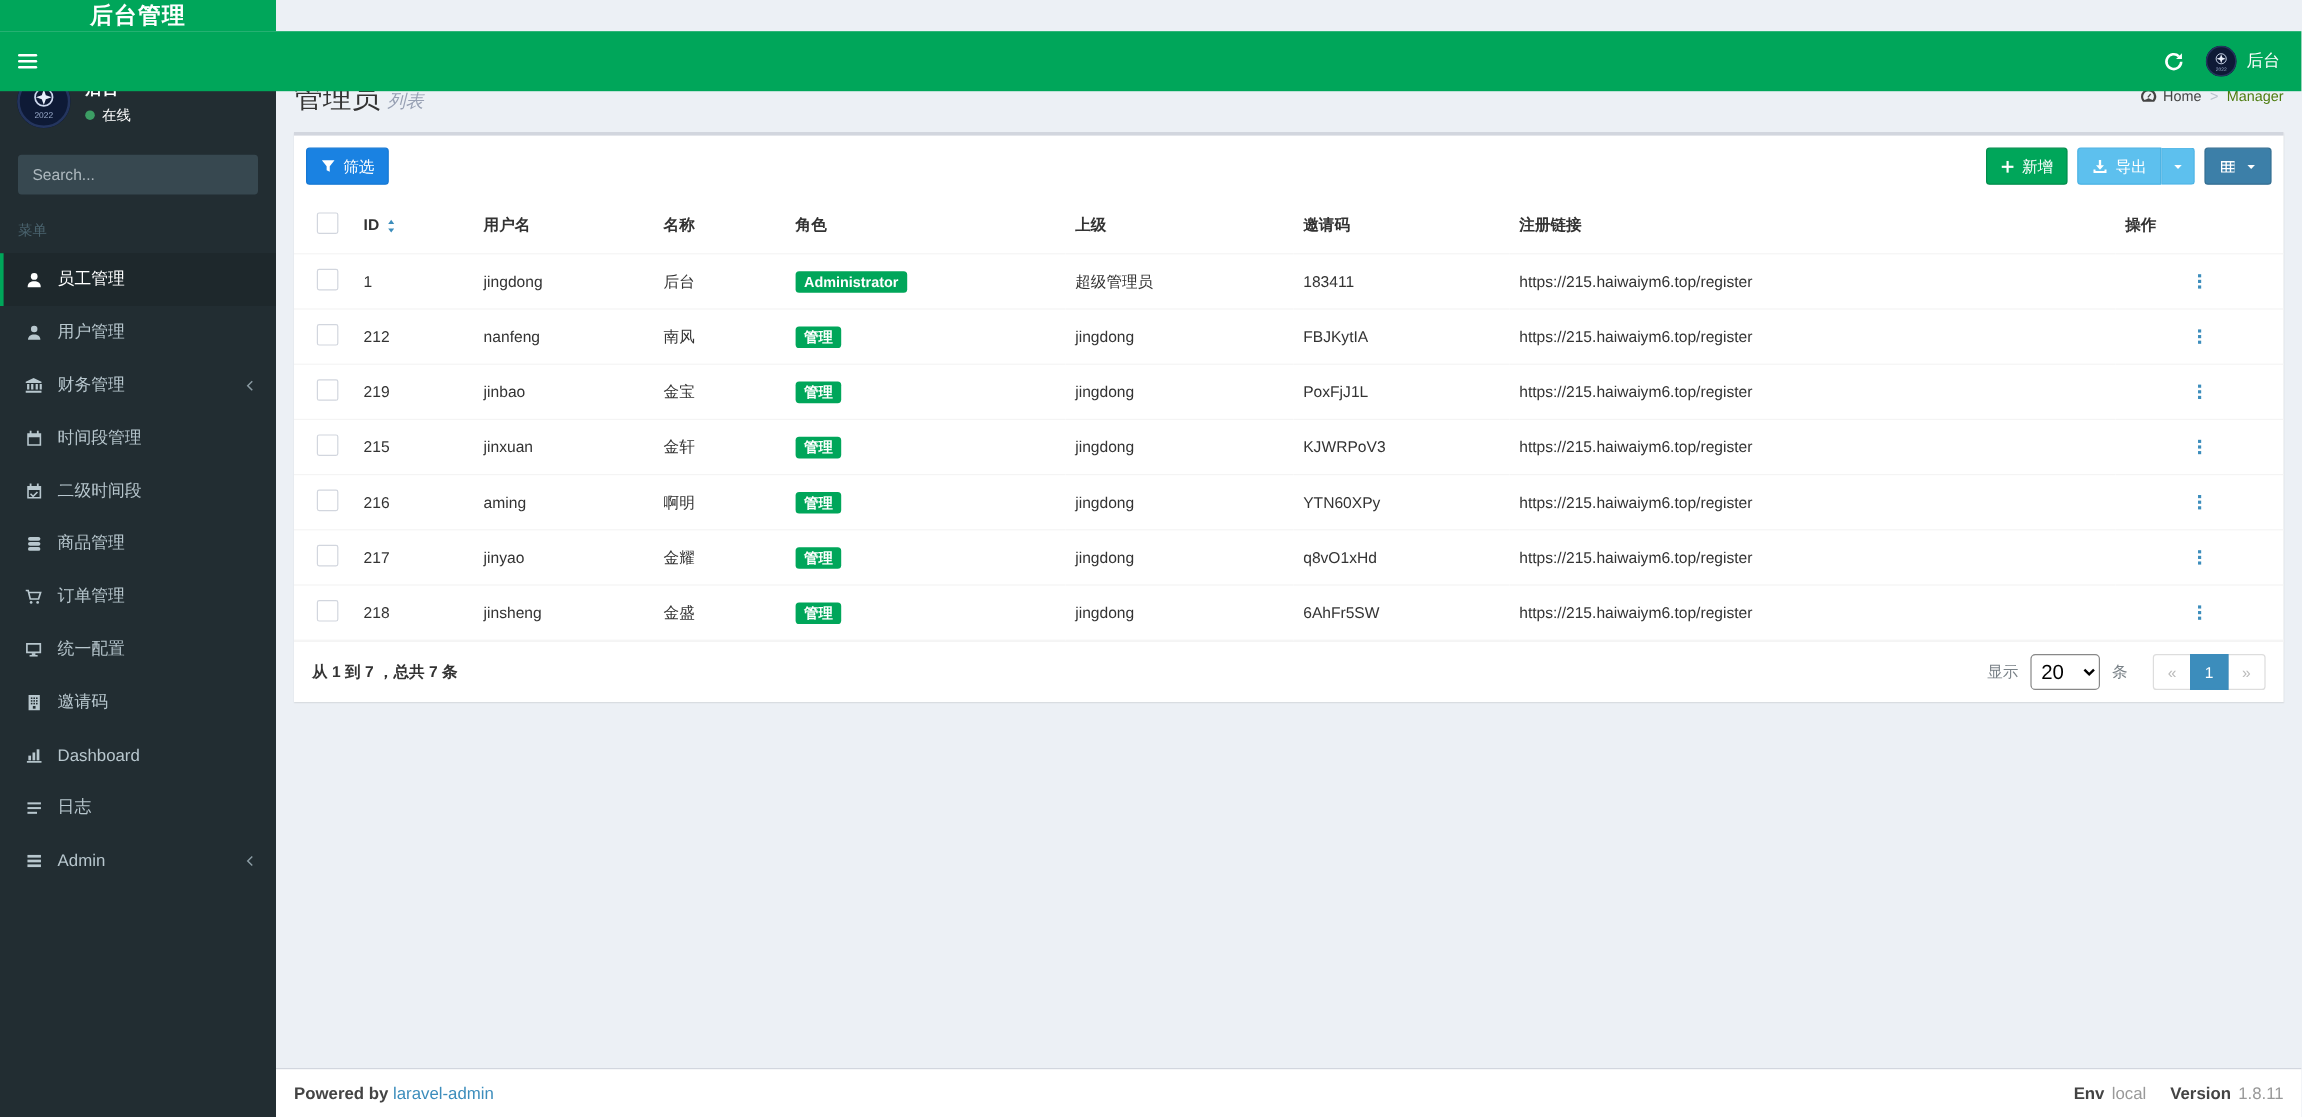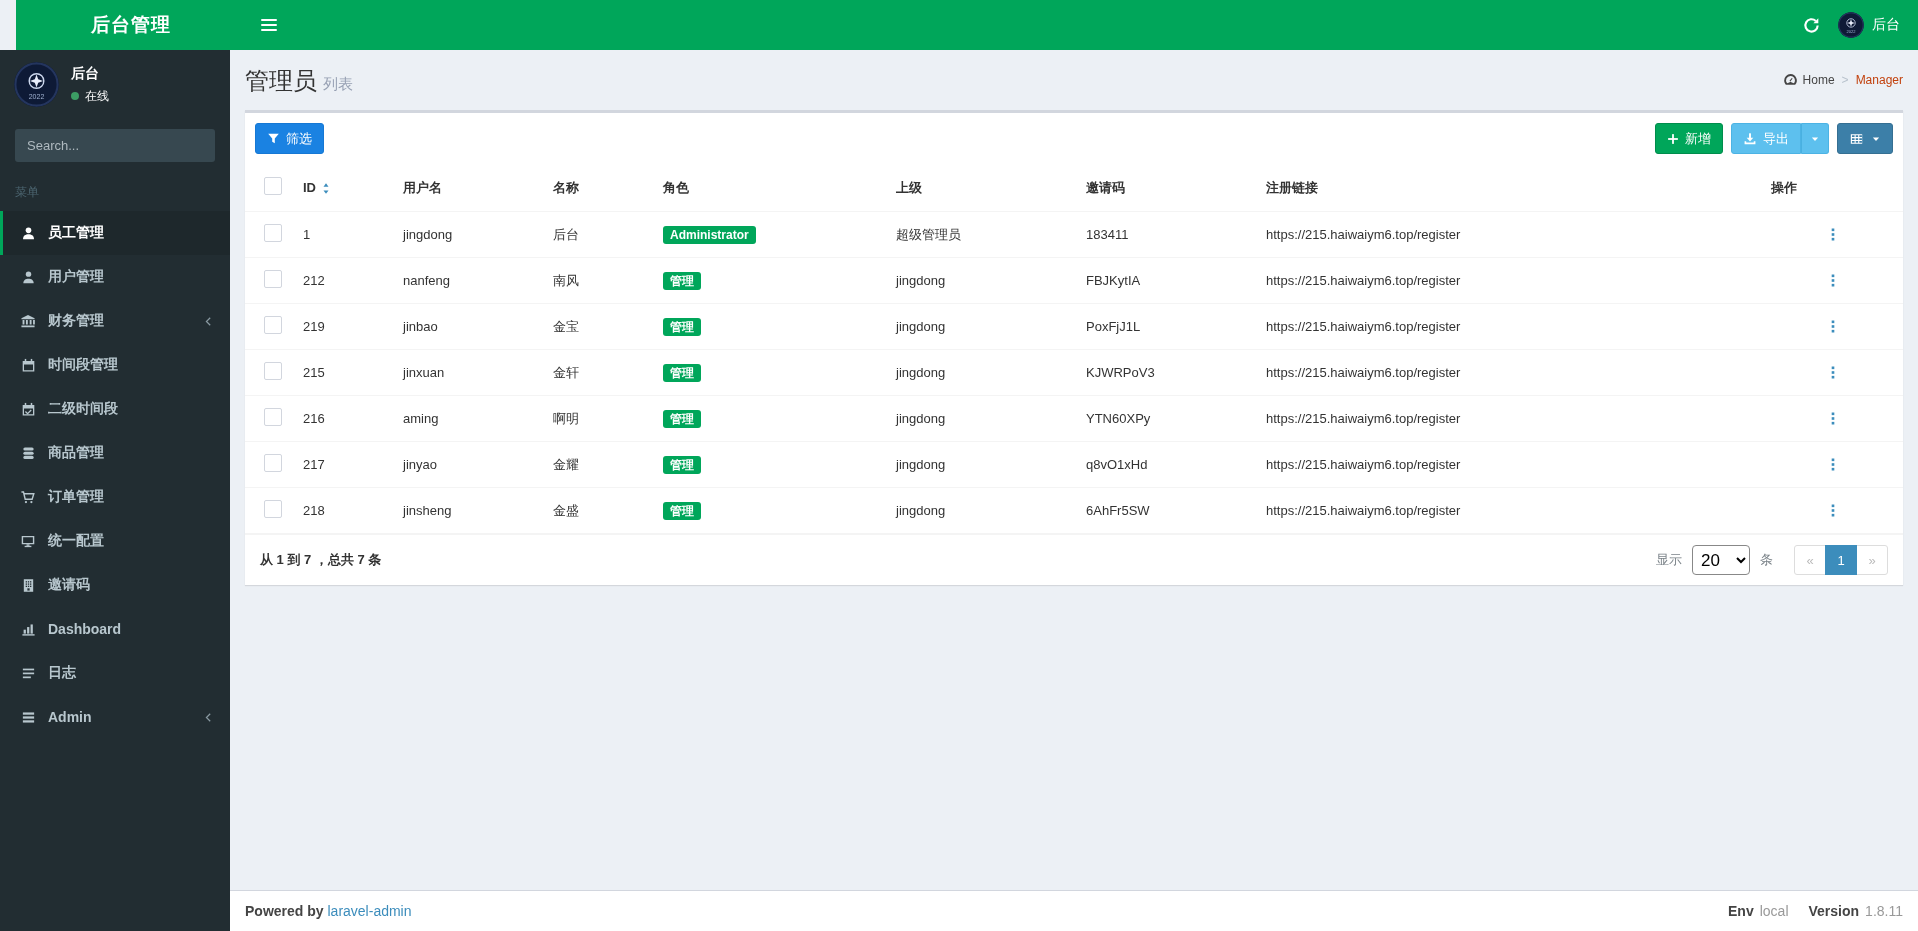--- a/index.html
+++ b/index.html
@@ -13,21 +13,21 @@
   html,body{margin:0;padding:0;}
   body{
     width:1918px;height:931px;position:relative;overflow:hidden;
     background:var(--body-bg);
     font-family:"Liberation Sans","DejaVu Sans",sans-serif;
     font-size:14px;color:#333;
   }
   svg{display:block;}
 
   
-  .main-header{position:absolute;top:0;left:16px;right:0;height:50px;display:flex;z-index:30;}
+  .main-header{position:absolute;top:0;left:0;right:0;height:50px;display:flex;z-index:30;flex-direction:column;}
   .logo{width:230px;background:var(--accent);color:#fff;font-size:19px;font-weight:bold;
     display:flex;align-items:center;justify-content:center;letter-spacing:1px;}
   .navbar{flex:1;background:var(--accent);display:flex;align-items:center;justify-content:space-between;}
   .hamburger{width:46px;height:50px;display:flex;flex-direction:column;align-items:center;justify-content:center;gap:3px;cursor:pointer;}
   .hamburger i{width:16px;height:2px;background:#fff;border-radius:1px;}
   .nav-right{display:flex;align-items:center;gap:18px;padding-right:18px;color:#fff;}
   .nav-refresh{color:#fff;cursor:pointer;}
   .nav-user{display:flex;align-items:center;gap:8px;cursor:pointer;}
   .avatar-sm{width:26px;height:26px;border-radius:50%;overflow:hidden;flex:none;}
   .nav-username{font-size:14px;color:#fff;}
@@ -36,35 +36,35 @@
   .main-sidebar{position:absolute;top:50px;left:0;bottom:0;width:230px;background:var(--sidebar-bg);}
   .user-panel{display:flex;align-items:center;gap:12px;padding:12px 14px;}
   .avatar-big{width:45px;height:45px;border-radius:50%;overflow:hidden;flex:none;}
   .user-info .user-name{color:#fff;font-size:14px;font-weight:bold;margin-bottom:5px;}
   .user-status{display:flex;align-items:center;gap:6px;color:#fff;font-size:12px;}
   .status-dot{width:8px;height:8px;border-radius:50%;background:#3c9d64;}
   .sidebar-search{margin:10px 15px;display:flex;background:#374850;border-radius:3px;overflow:hidden;}
   .sidebar-search input{flex:1;background:transparent;border:none;outline:none;padding:9px 12px;font-size:13px;color:#ccc;font-family:inherit;}
   .sidebar-search input::placeholder{color:#aeb9bf;}
   .menu-header{padding:12px 15px 10px;font-size:12px;color:#4b646f;}
-  .sidebar-menu{list-style:none;margin:0;padding:0;font-weight:bold;}
+  .sidebar-menu{list-style:none;margin:0;padding:0;}
   .sidebar-menu li{display:flex;align-items:center;height:44px;padding-left:15px;color:var(--sidebar-text);
     font-size:14px;cursor:pointer;border-left:3px solid transparent;}
   .sidebar-menu li.active{background:var(--sidebar-active-bg);color:#fff;border-left-color:var(--accent);}
   .sidebar-menu .mi{width:20px;margin-right:10px;display:flex;justify-content:center;color:inherit;}
   .sidebar-menu .chev{margin-left:auto;margin-right:16px;color:#8a9aa2;}
 
   
   .content-wrapper{position:absolute;top:50px;left:230px;right:0;bottom:41px;overflow:auto;background:var(--body-bg);}
   .content-header{padding:15px 15px 0;display:flex;align-items:flex-start;justify-content:space-between;}
   .page-title{margin:0;font-size:24px;font-weight:500;color:#333;}
-  .page-subtitle{font-size:15px;color:#97a0b3;font-weight:normal;margin-left:6px;}
+  .page-subtitle{font-size:15px;color:#97a0b3;font-weight:normal;margin-left:6px;font-style:italic;}
   .breadcrumb{display:flex;align-items:center;gap:7px;font-size:12px;color:#444;margin-top:8px;}
   .breadcrumb .bc-sep{color:#b8c2cc;}
-  .breadcrumb .bc-current{color:#c2410c;}
+  .breadcrumb .bc-current{color:#4d7c0f;}
   .breadcrumb a{color:#444;text-decoration:none;display:flex;align-items:flex-start;gap:5px;}
 
   .box{margin:13px 15px 15px;background:#fff;border-top:3px solid var(--border);
     box-shadow:0 1px 1px rgba(0,0,0,.1);}
   .box-header{display:flex;align-items:center;justify-content:space-between;padding:10px;}
   .btn{display:inline-flex;align-items:center;gap:6px;height:31px;padding:0 11px;border-radius:3px;
     border:1px solid transparent;color:#fff;font-size:13px;font-family:inherit;cursor:pointer;}
   .btn-filter{background:var(--filter-blue);border-color:#1678d4;}
   .btn-add{background:var(--accent);border-color:var(--accent-dark);}
   .btn-export-group{display:inline-flex;}

